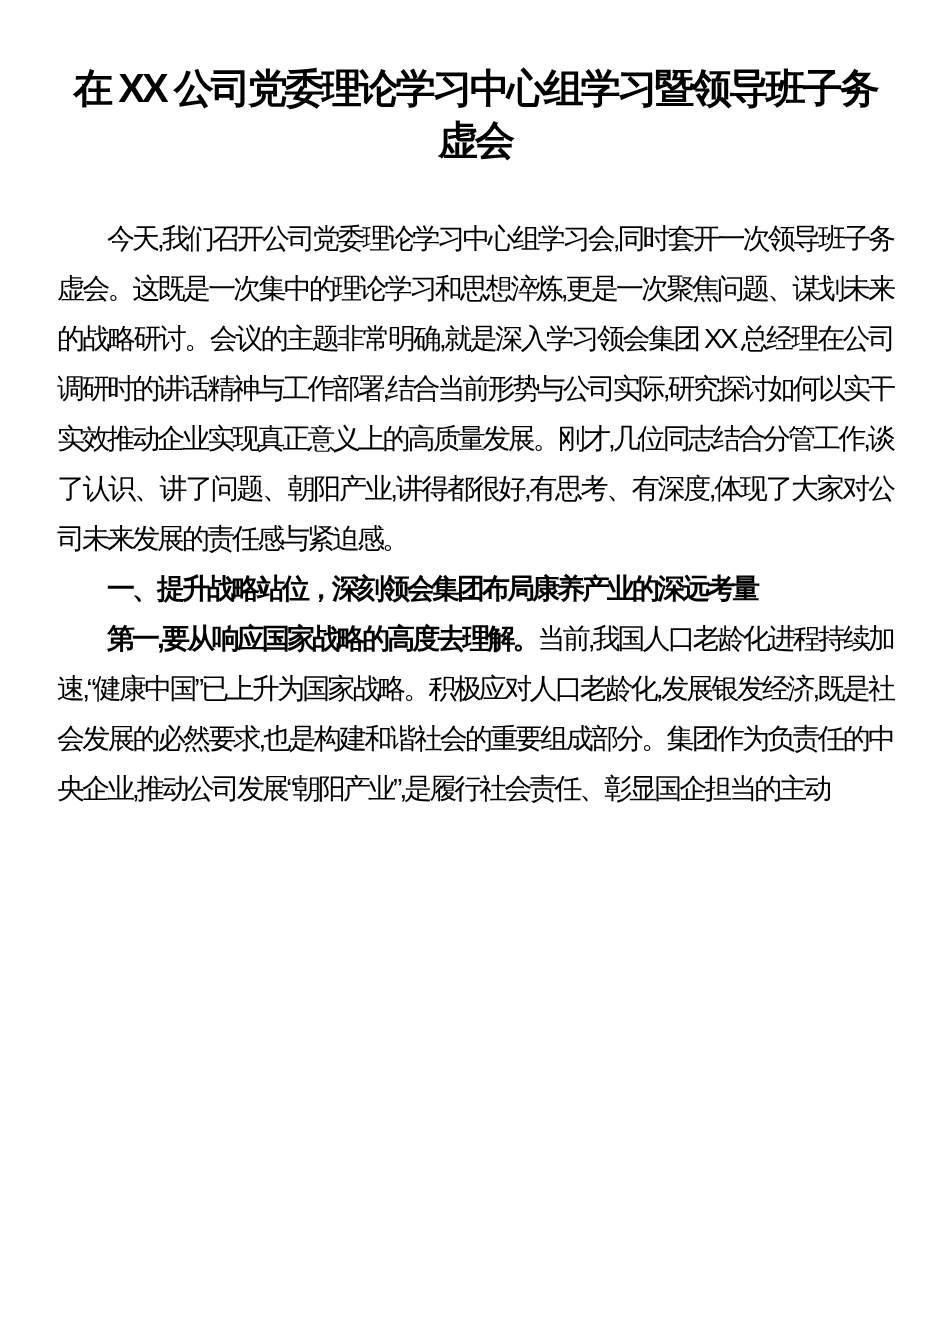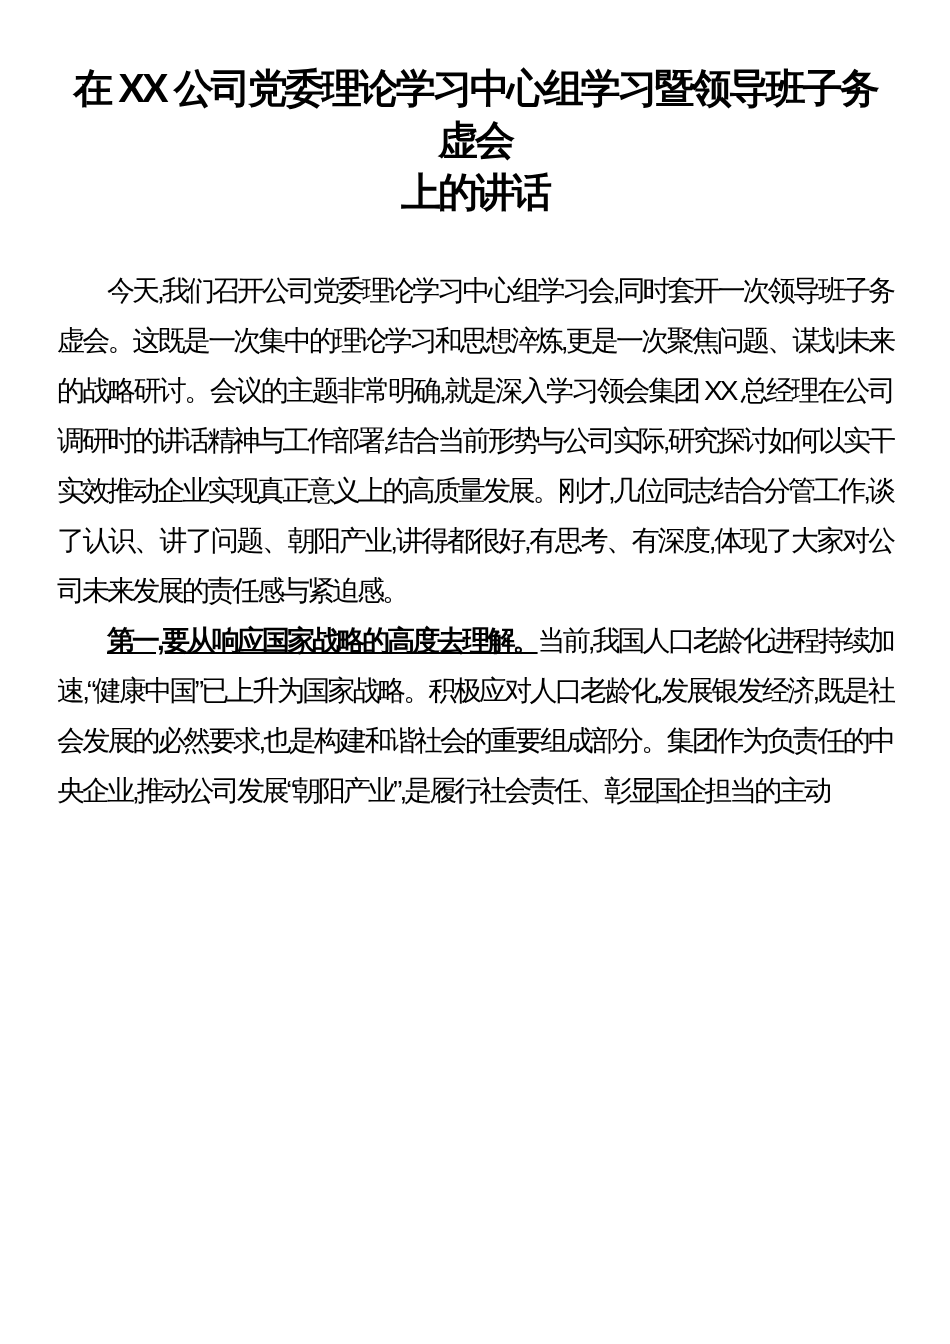--- a/index.html
+++ b/index.html
@@ -32,33 +32,33 @@
     font-size: 28px;
     line-height: 50px;
     letter-spacing: -3px;
     text-align: justify;
     text-justify: inter-character;
     word-break: break-all;
     text-indent: 50px;
   }
   .salutation { text-indent: 0; }
   .heading { font-weight: bold; }
-  .lead { font-weight: bold; text-decoration: underline; }
+  .lead { font-weight: bold; }
 </style>
 </head>
 <body>
 
 <div class="page">
 
   <h1 class="doc-title">
     <span class="title-line">在 XX 公司党委理论学习中心组学习暨领导班子务虚会</span>
-    <span class="title-line">上的讲话</span>
   </h1>
 
 
   <p class="para">今天,我们召开公司党委理论学习中心组学习会,同时套开一次领导班子务虚会。这既是一次集中的理论学习和思想淬炼,更是一次聚焦问题、谋划未来的战略研讨。会议的主题非常明确,就是深入学习领会集团 XX 总经理在公司调研时的讲话精神与工作部署,结合当前形势与公司实际,研究探讨如何以实干实效推动企业实现真正意义上的高质量发展。刚才,几位同志结合分管工作,谈了认识、讲了问题、朝阳产业,讲得都很好,有思考、有深度,体现了大家对公司未来发展的责任感与紧迫感。</p>
 
 
+  <p class="para heading">一、提升战略站位，深刻领会集团布局康养产业的深远考量</p>
 
 
   <p class="para"><span class="lead">第一,要从响应国家战略的高度去理解。</span><span>当前,我国人口老龄化进程持续加速,“健康中国”已上升为国家战略。积极应对人口老龄化,发展银发经济,既是社会发展的必然要求,也是构建和谐社会的重要组成部分。集团作为负责任的中央企业,推动公司发展“朝阳产业”,是履行社会责任、彰显国企担当的主动</span></p>
 
 </div>
 
 </body></html>

